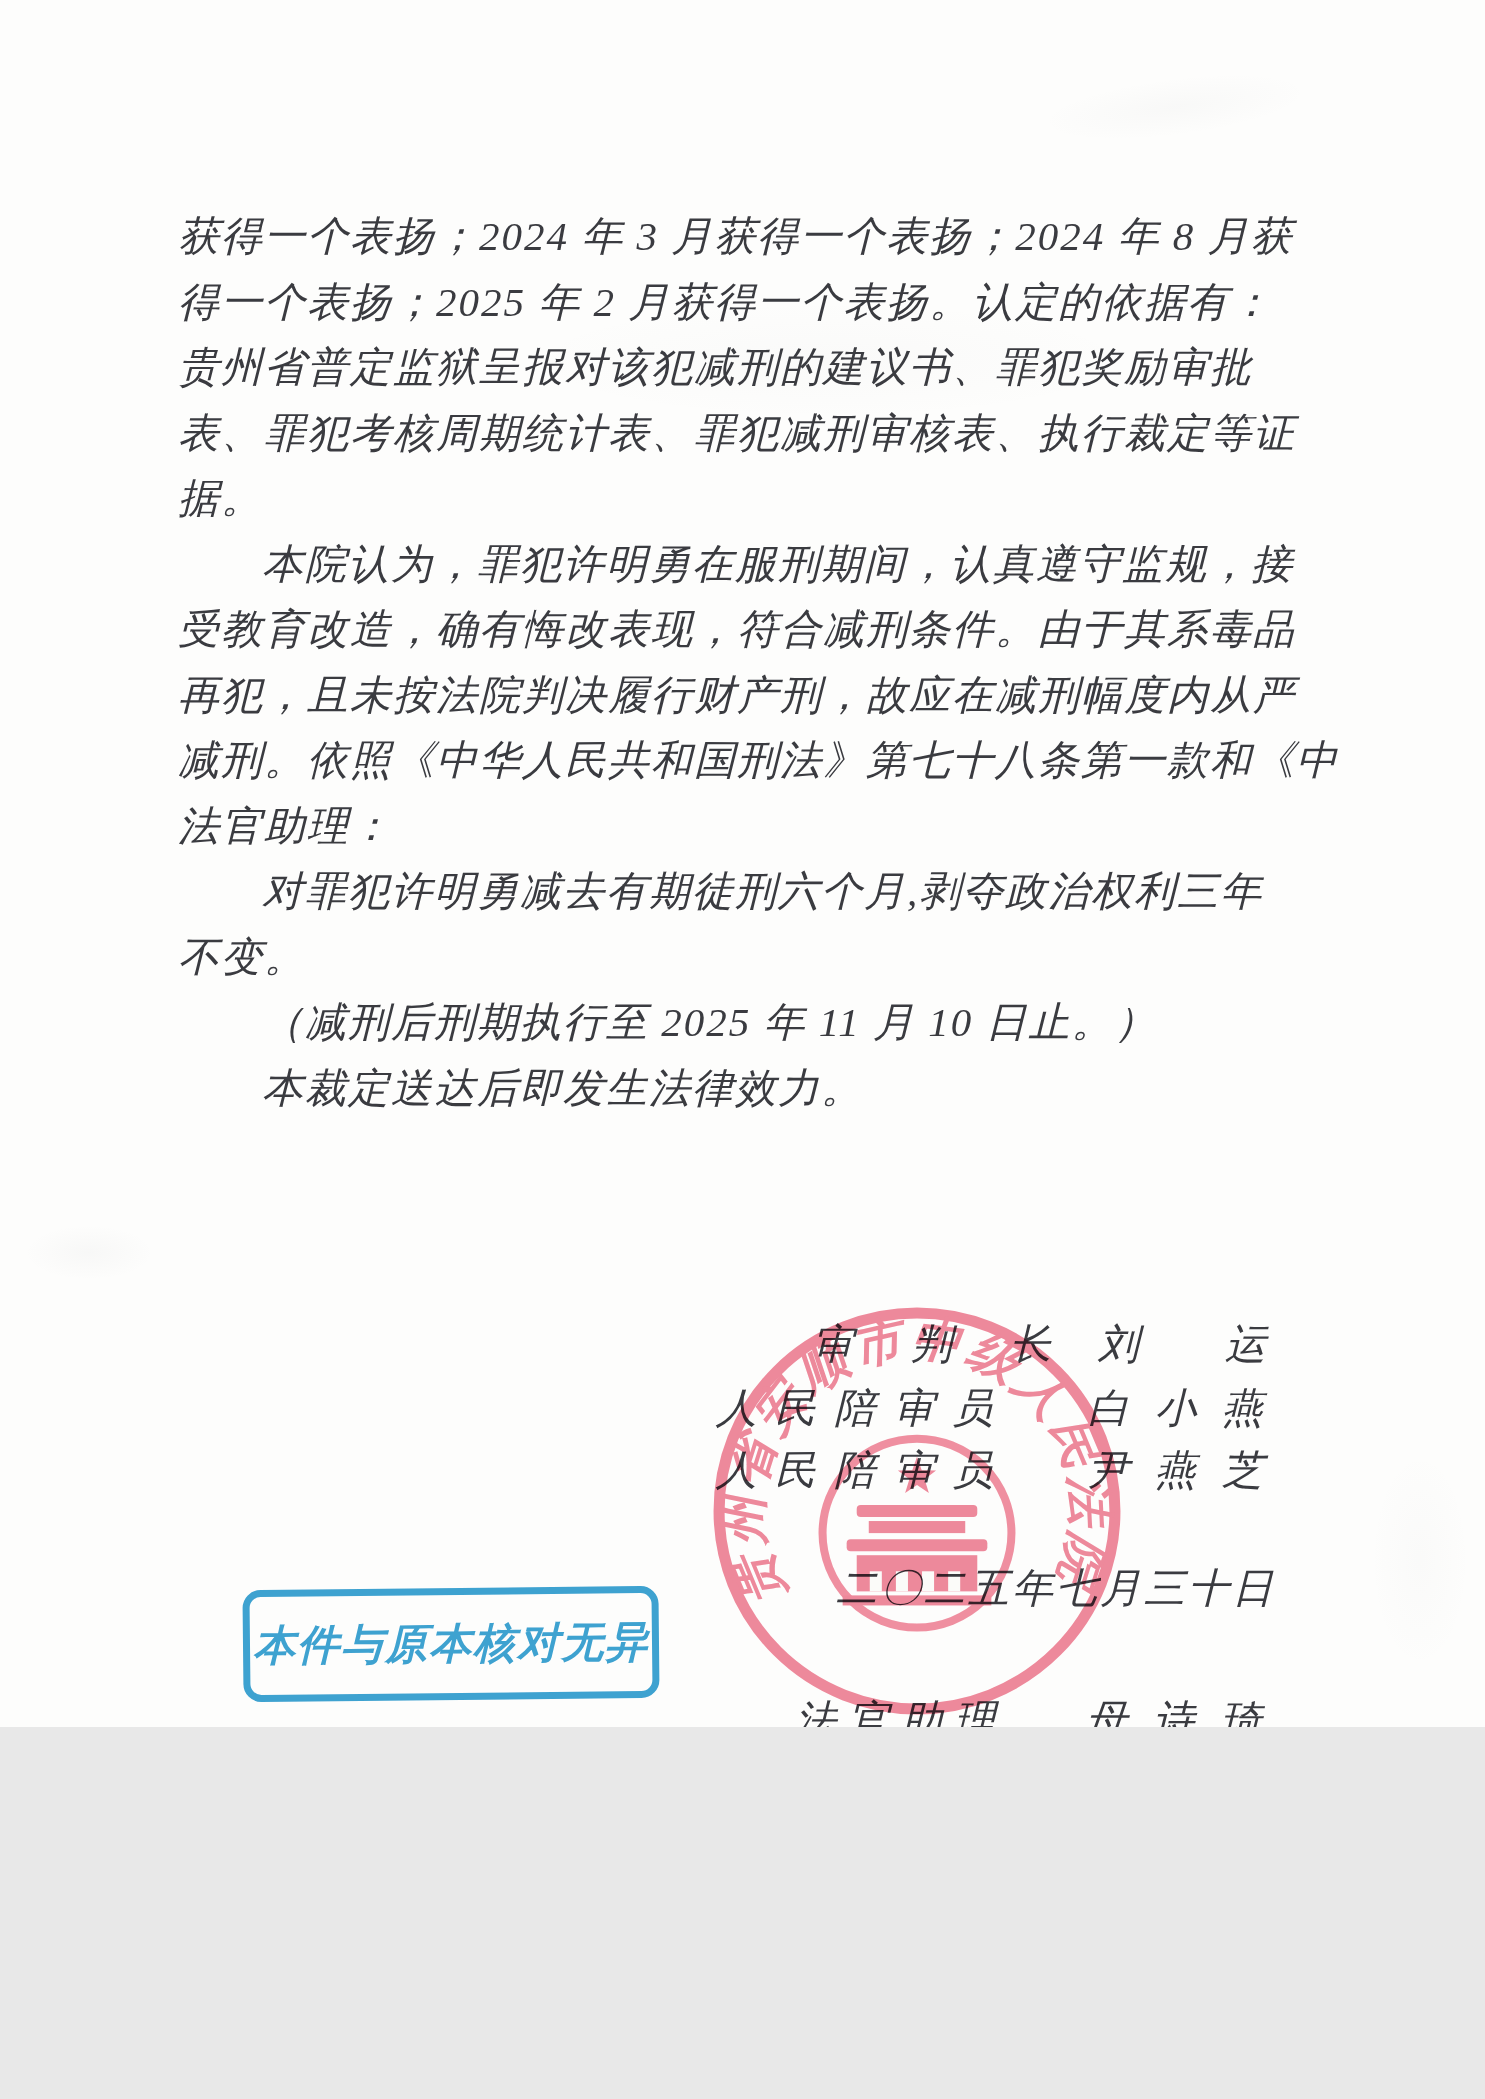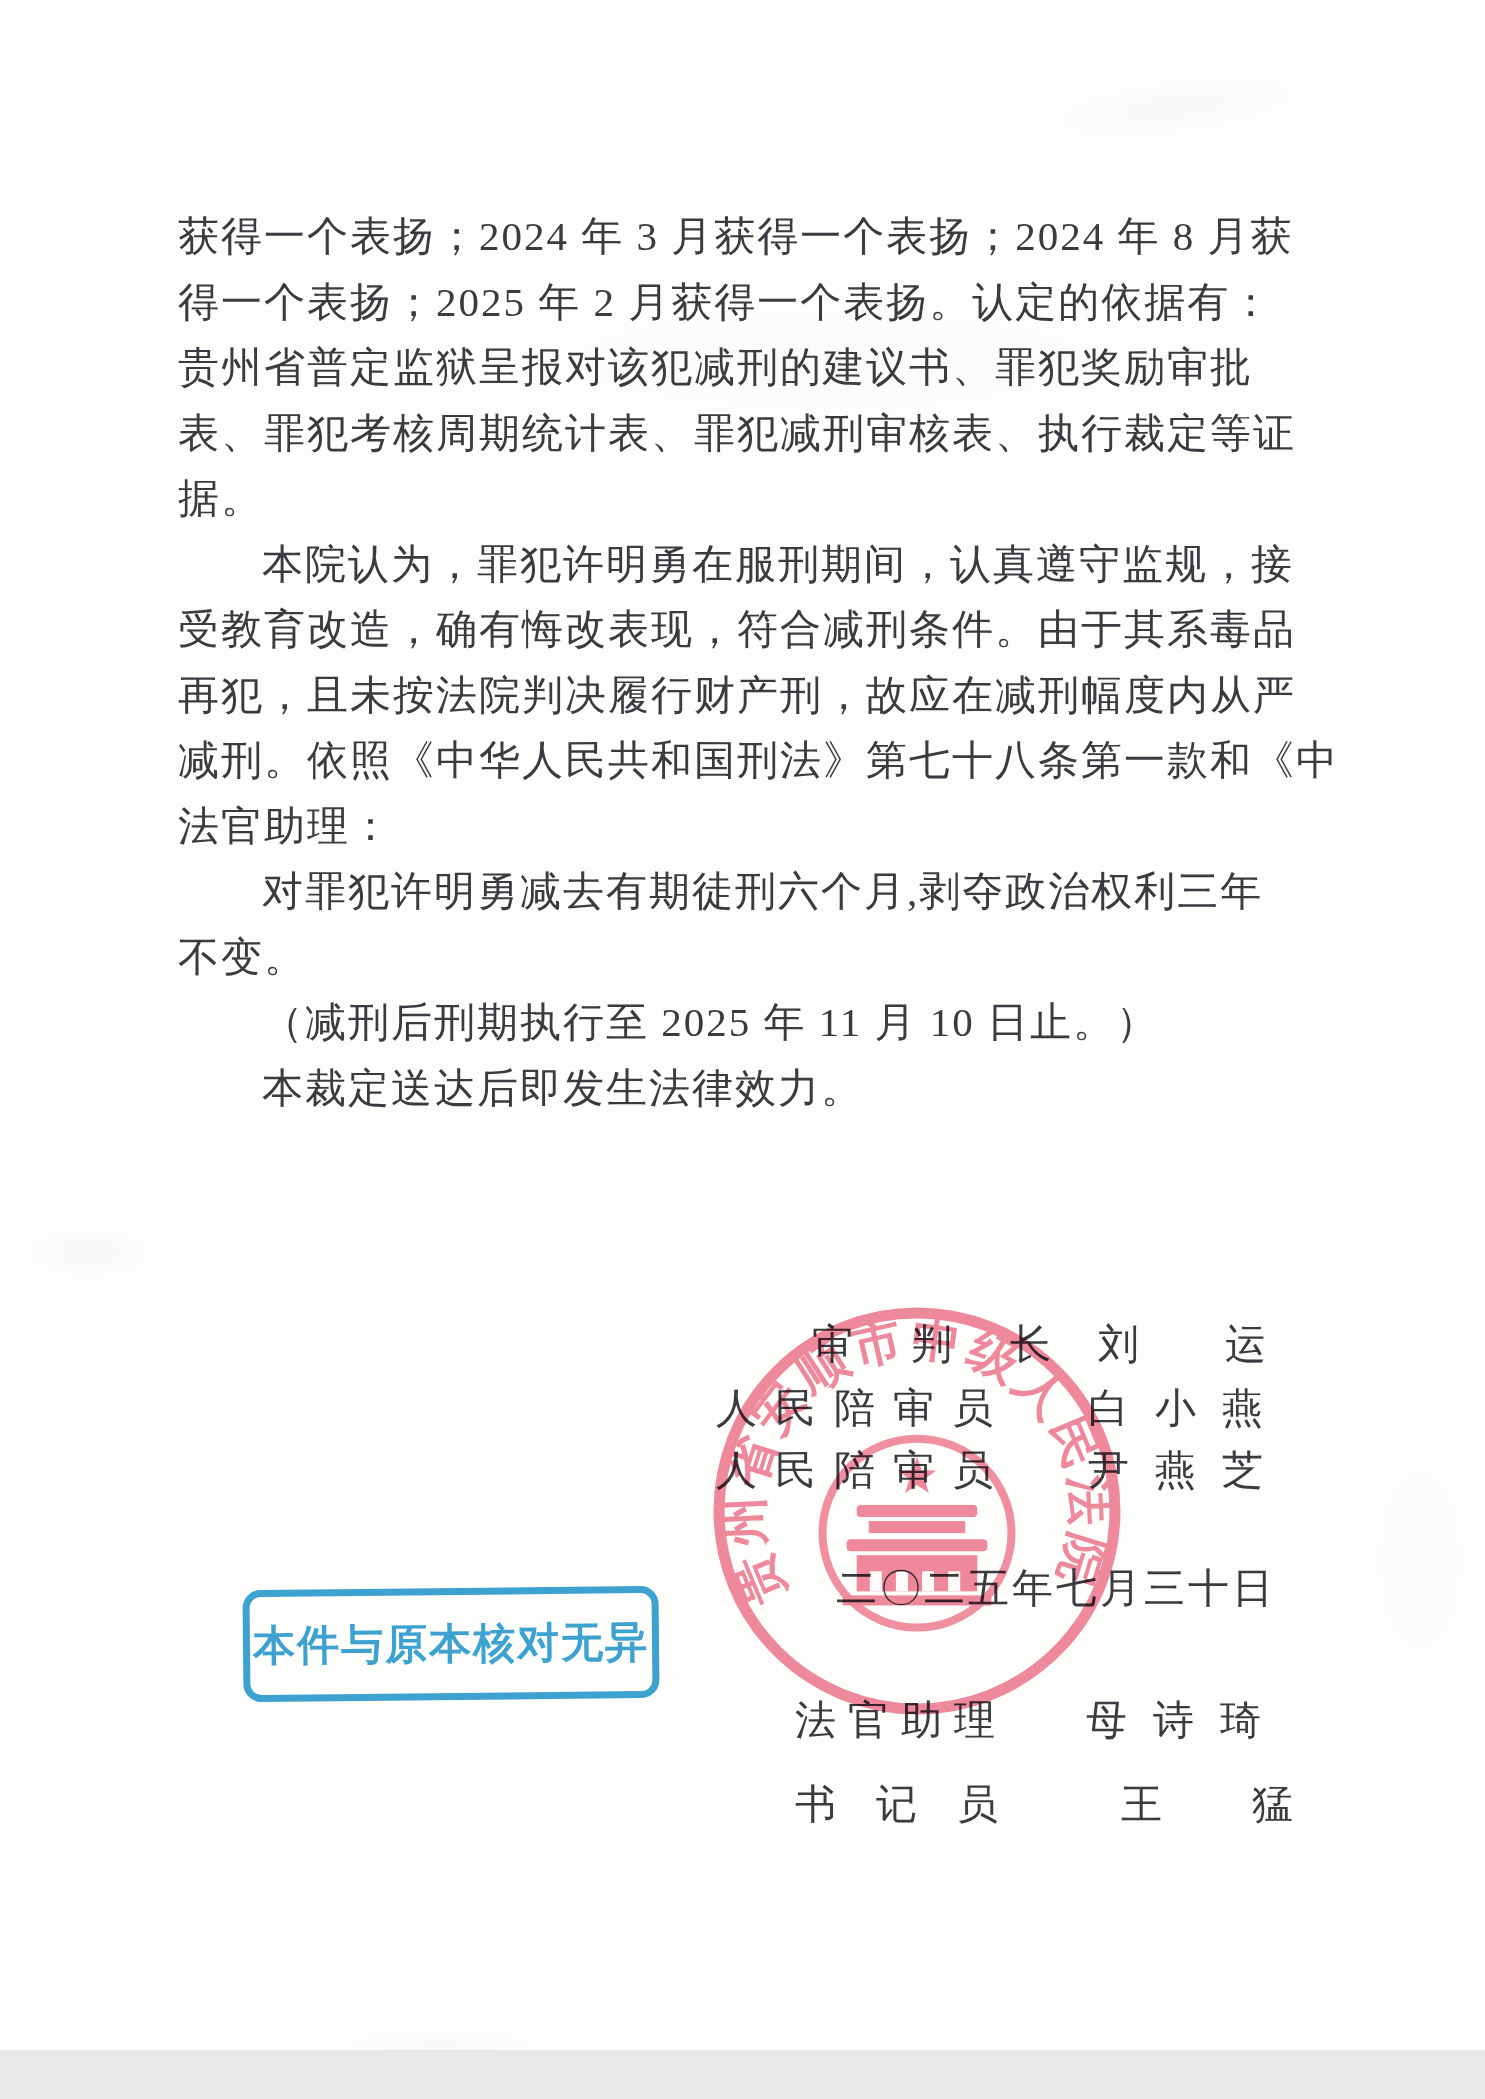--- a/index.html
+++ b/index.html
@@ -3,24 +3,25 @@
 <meta charset="utf-8">
 <style>
   :root{
     --seal-red:#ee7d92;
     --stamp-blue:#2d9bcf;
     --ink:#3a3b40;
   }
   html,body{margin:0;padding:0;background:#e8e8e8;}
   .page{
     position:relative;
-    width:1485px;height:2050px;
+    width:1485px;height:1727px;
     background:#fdfdfc;
     overflow:hidden;
     font-family:"Liberation Serif","DejaVu Serif",serif;
+    font-style:italic;
   }
   
   .body-text{
     position:absolute;left:178px;top:204px;width:1160px;
     font-size:41px;color:var(--ink);letter-spacing:2px;
   }
   .body-text .line{
     height:65.5px;line-height:65.5px;white-space:nowrap;
   }
   .body-text .line.indent{text-indent:84px;}

